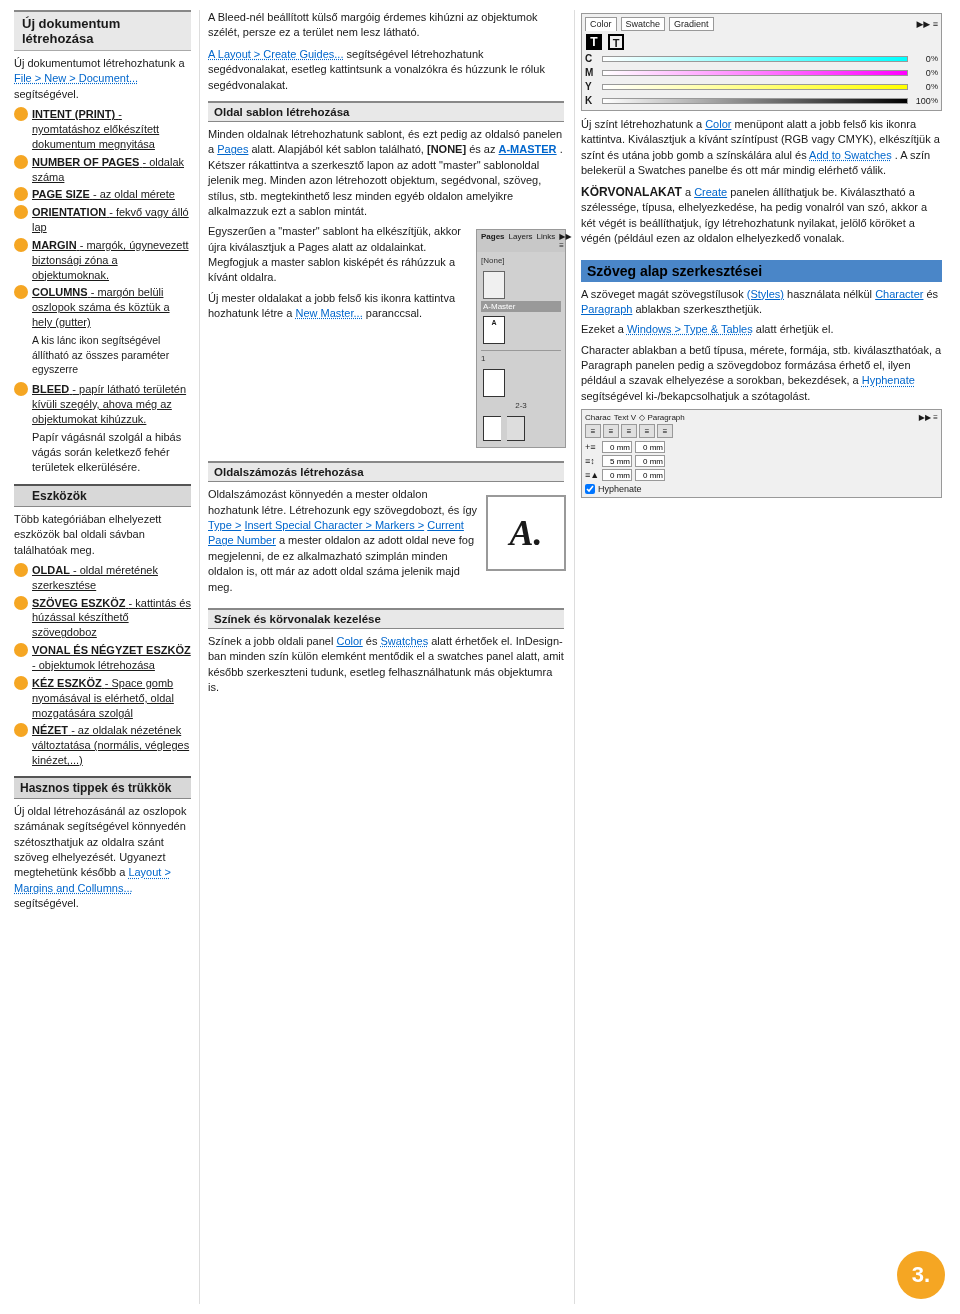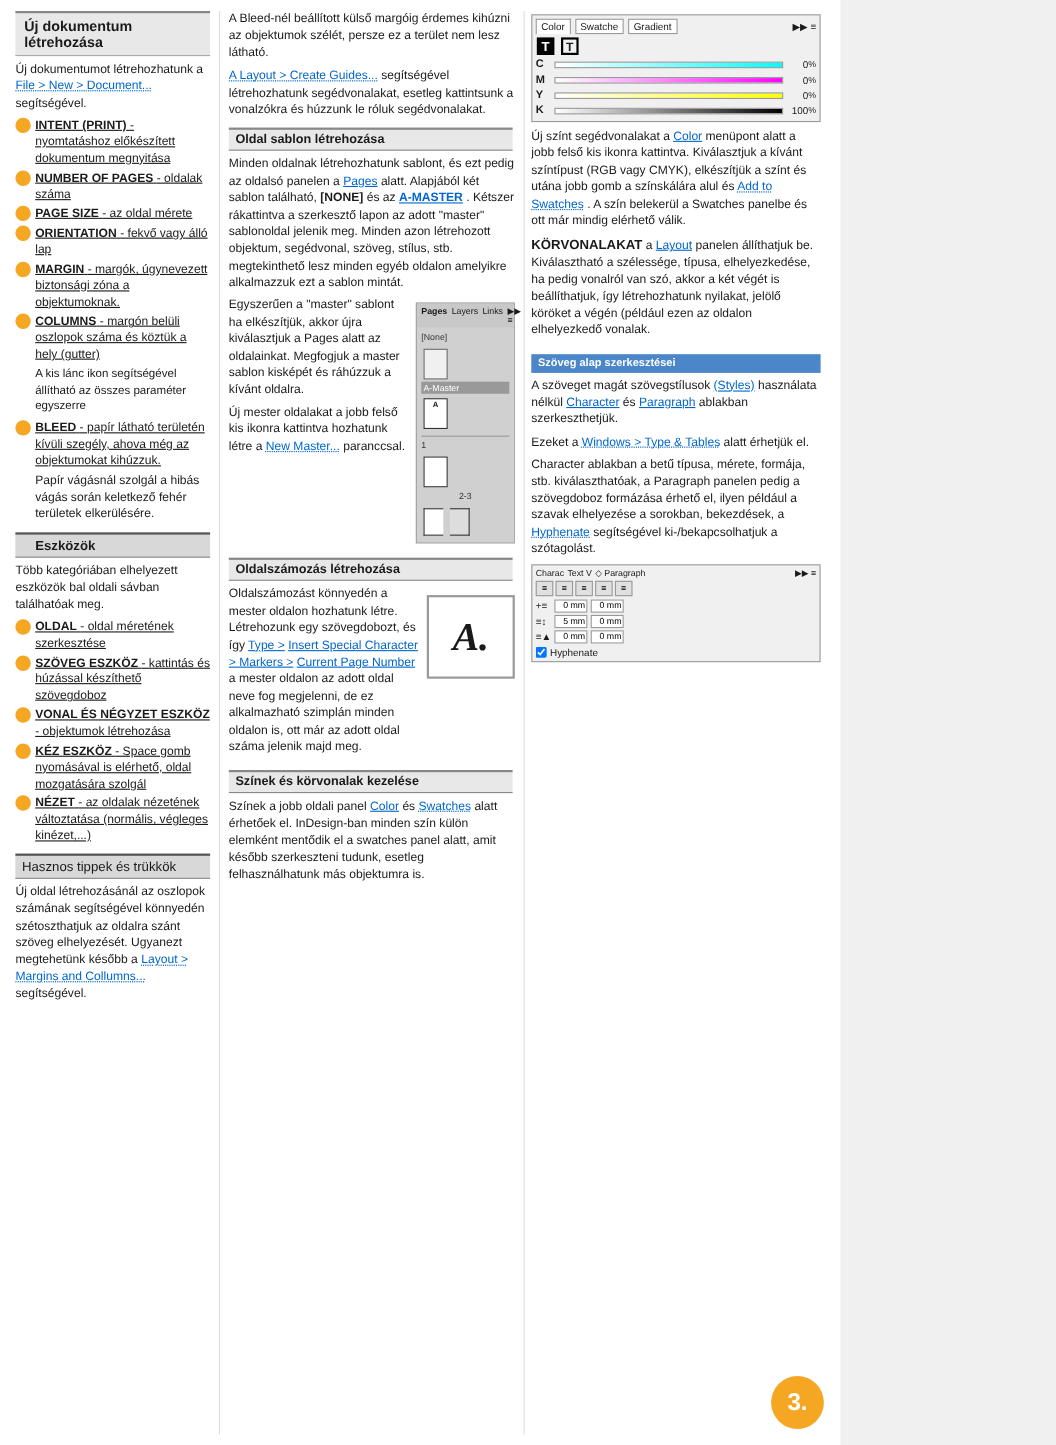--- a/index.html
+++ b/index.html
@@ -6,21 +6,21 @@
     body {
       font-family: Arial, sans-serif;
       font-size: 11px;
       background: #f0f0f0;
       width: 960px;
       min-height: 1314px;
       color: #1a1a1a;
       position: relative;
     }
     .page-container {
-      width: 764px;
+      width: 960px;
       min-height: 1314px;
       background: white;
       display: grid;
       grid-template-columns: 190px 1fr 1fr;
       grid-template-rows: auto;
       padding: 10px;
       gap: 0;
       position: relative;
     }
 
@@ -132,21 +132,21 @@
       font-weight: bold;
       font-size: 12px;
       margin: 8px 0 5px 0;
     }
 
     .hasznos-header {
       background: #d8d8d8;
       border-top: 2px solid #555;
       border-bottom: 1px solid #888;
       padding: 3px 6px;
-      font-weight: normal;
+      font-weight: bold;
       font-size: 12px;
       margin: 8px 0 5px 0;
     }
     .panel-tab {
       display: inline-block;
       background: white;
       border: 1px solid #999;
       padding: 1px 4px;
       font-size: 9px;
       margin-right: 2px;
@@ -295,24 +295,24 @@
       border: 2px solid black;
       font-weight: bold;
       font-size: 11px;
       text-align: center;
       line-height: 14px;
       margin: 1px;
     }
 
     .szoveg-header {
       background: #4a86c8;
-      color: #ffffff;
+      color: #000000;
       padding: 3px 6px;
       font-weight: bold;
-      font-size: 10px;
+      font-size: 14px;
       margin: 8px 0 5px 0;
     }
 
     
     .page-circle {
       position: absolute;
       bottom: 15px;
       right: 15px;
       width: 48px;
       height: 48px;
@@ -610,34 +610,34 @@
         <div class="color-row">
           <span class="color-label">K</span>
           <div class="color-slider" style="background: linear-gradient(to right, white, black);"></div>
           <span class="color-value">100</span>
           <span class="pct">%</span>
         </div>
       </div>
     </div>
 
     <p>
-      <span>Új színt segédvonalakat a</span>
+      <span>Új színt létrehozhatunk a</span>
       <span class="link-text">Color</span>
       <span> menüpont alatt a jobb felső kis ikonra kattintva. Kiválasztjuk a kívánt színtípust (RGB vagy CMYK), elkészítjük a színt és utána jobb gomb a színskálára alul és</span>
       <span class="link-dotted">Add to Swatches</span>
       <span>. A szín belekerül a Swatches panelbe és ott már mindig elérhető válik.</span>
     </p>
 
     <div style="display:flex; gap:4px; margin-top:5px;">
       <div style="flex:1;">
         <p>
           <span class="kv-header">KÖRVONALAKAT</span>
           <span>a</span>
           <span> </span>
-          <span class="link-text">Layout</span>
+          <span class="link-text">Create</span>
           <span> </span>
           <span> panelen állíthatjuk be. Kiválasztható a szélessége, típusa, elhelyezkedése, ha pedig vonalról van szó, akkor a két végét is beállíthatjuk, így létrehozhatunk nyilakat, jelölő köröket a végén (például ezen az oldalon elhelyezkedő vonalak.</span>
         </p>
       </div>
     </div>
 
     <div class="szoveg-header">
       <span>Szöveg alap szerkesztései</span>
     </div>
 

